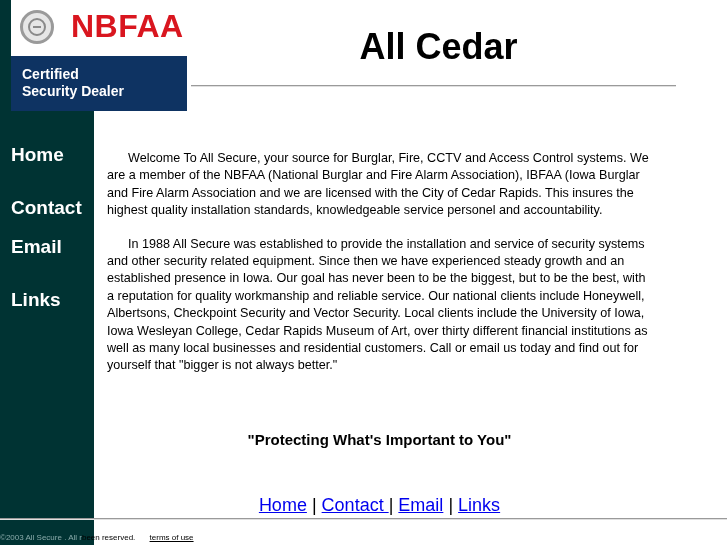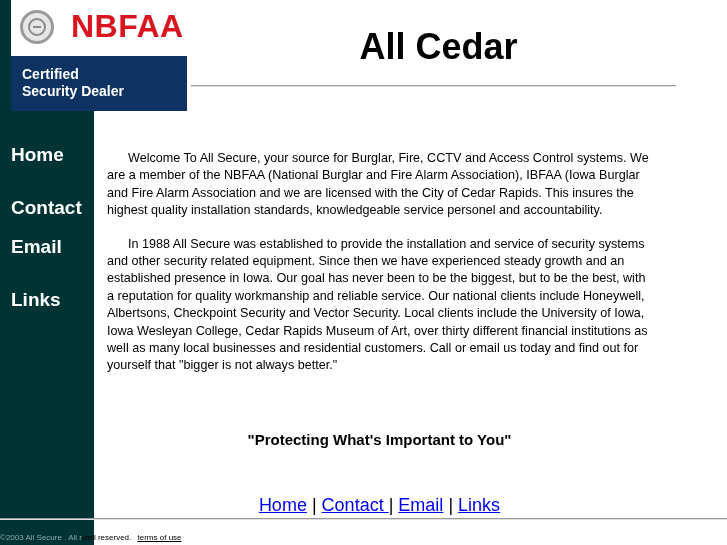--- a/index.html
+++ b/index.html
@@ -17,21 +17,21 @@
   .title-rule { position:absolute; left:191px; top:85px; width:485px; height:0; border-top:1px solid #9a9a9a; border-bottom:1px solid #e0e0e0; }
   .nav { position:absolute; left:11px; color:#fff; font-weight:bold; font-size:19px; }
   .content { position:absolute; left:107px; top:150px; width:545px; font-size:12.6px; line-height:17.4px; }
   .content p { margin:0 0 16px 0; text-indent:21px; }
   .tagline { position:absolute; left:107px; top:431px; width:545px; text-align:center; font-size:15px; font-weight:bold; }
   .links { position:absolute; left:107px; top:495px; width:545px; text-align:center; font-size:18px; }
   .links a { color:#0000ee; text-decoration:underline; }
   .bottom-rule { position:absolute; left:0; top:518px; width:727px; height:0; border-top:1px solid #9a9a9a; border-bottom:1px solid #e0e0e0; }
   .footer { position:absolute; left:0; top:533px; font-size:8px; white-space:nowrap; }
   .footer .dark { color:#8aa;text-align:center; }
-  .footer a { color:#000; margin-left:4px; }
+  .footer a { color:#000; margin-left:12px; }
 </style>
 </head>
 <body>
 
 <div class="sidebar"></div>
 
 <div class="logo">
   <div class="logo-top">
     <span class="bosch-emblem"></span>
     <span class="bosch-word">NBFAA</span>
@@ -64,15 +64,15 @@
   <span>|</span>
   <a href="#">Contact </a><span>|</span>
   <a href="#">Email</a>
   <span>|</span>
   <a href="#">Links</a>
 </div>
 
 <div class="bottom-rule"></div>
 
 <div class="footer">
-  <span class="dark">©2003 All Secure . All r</span><span>well reserved.</span>
+  <span class="dark">©2003 All Secure . All r</span><span>been reserved.</span>
   <a href="#">terms of use</a>
 </div>
 
 </body></html>

